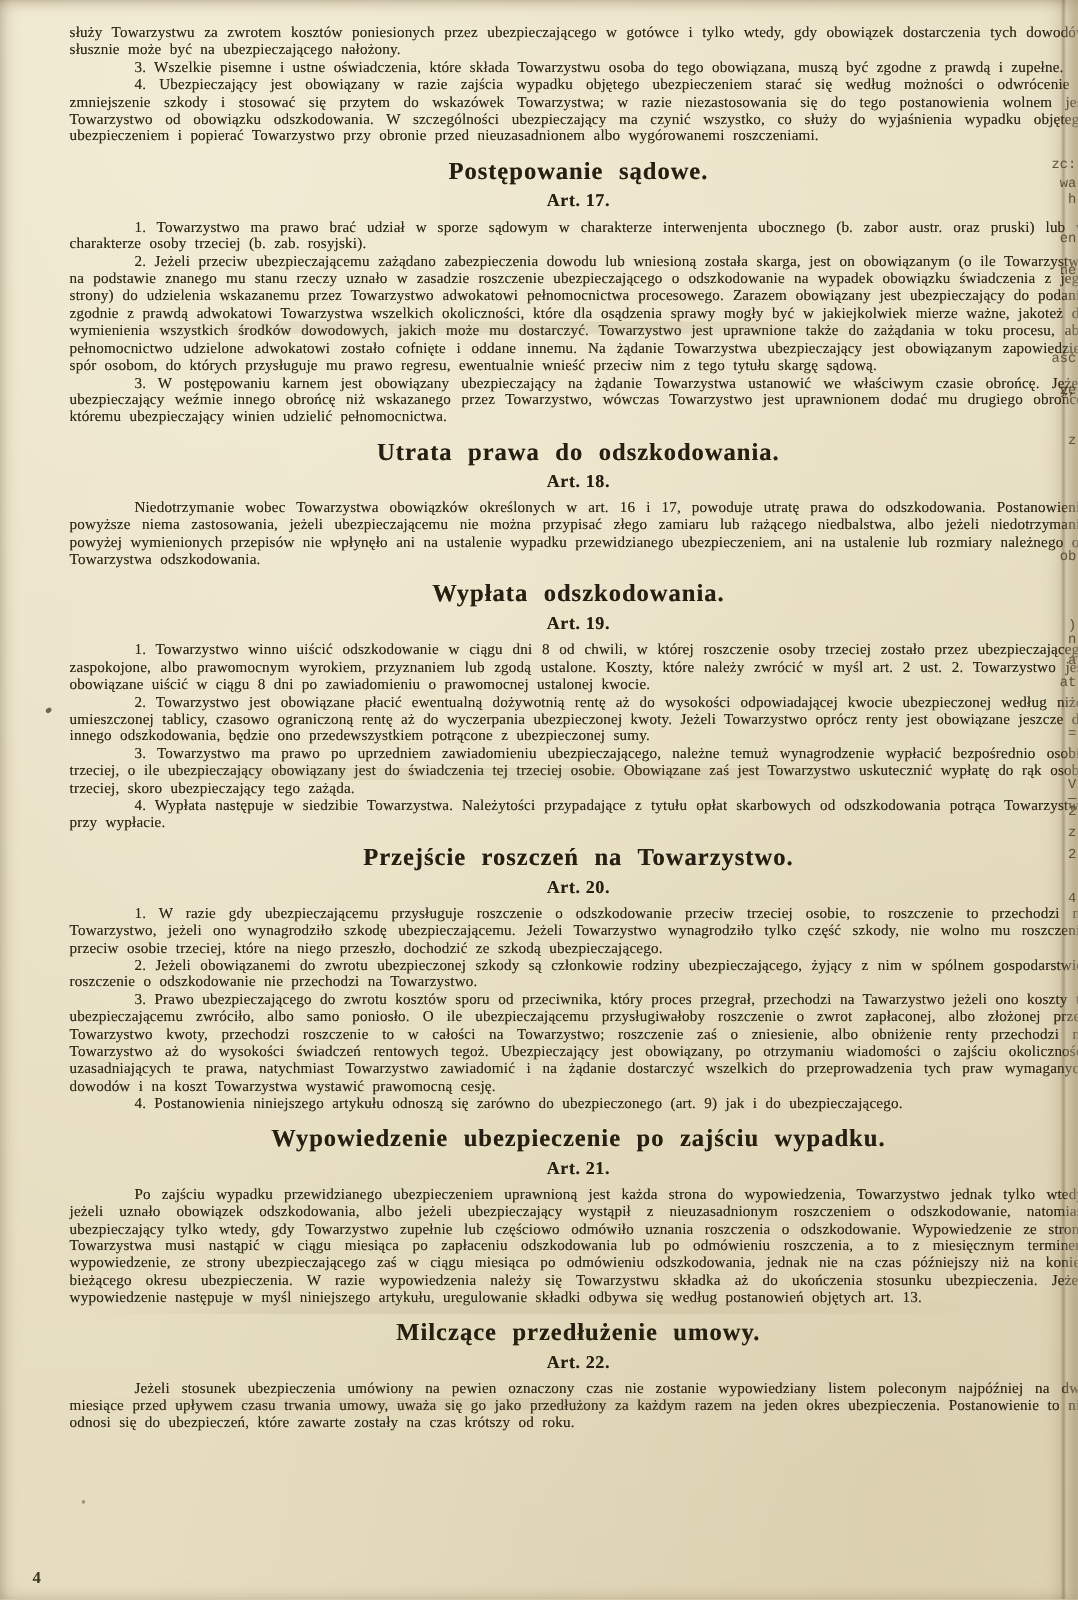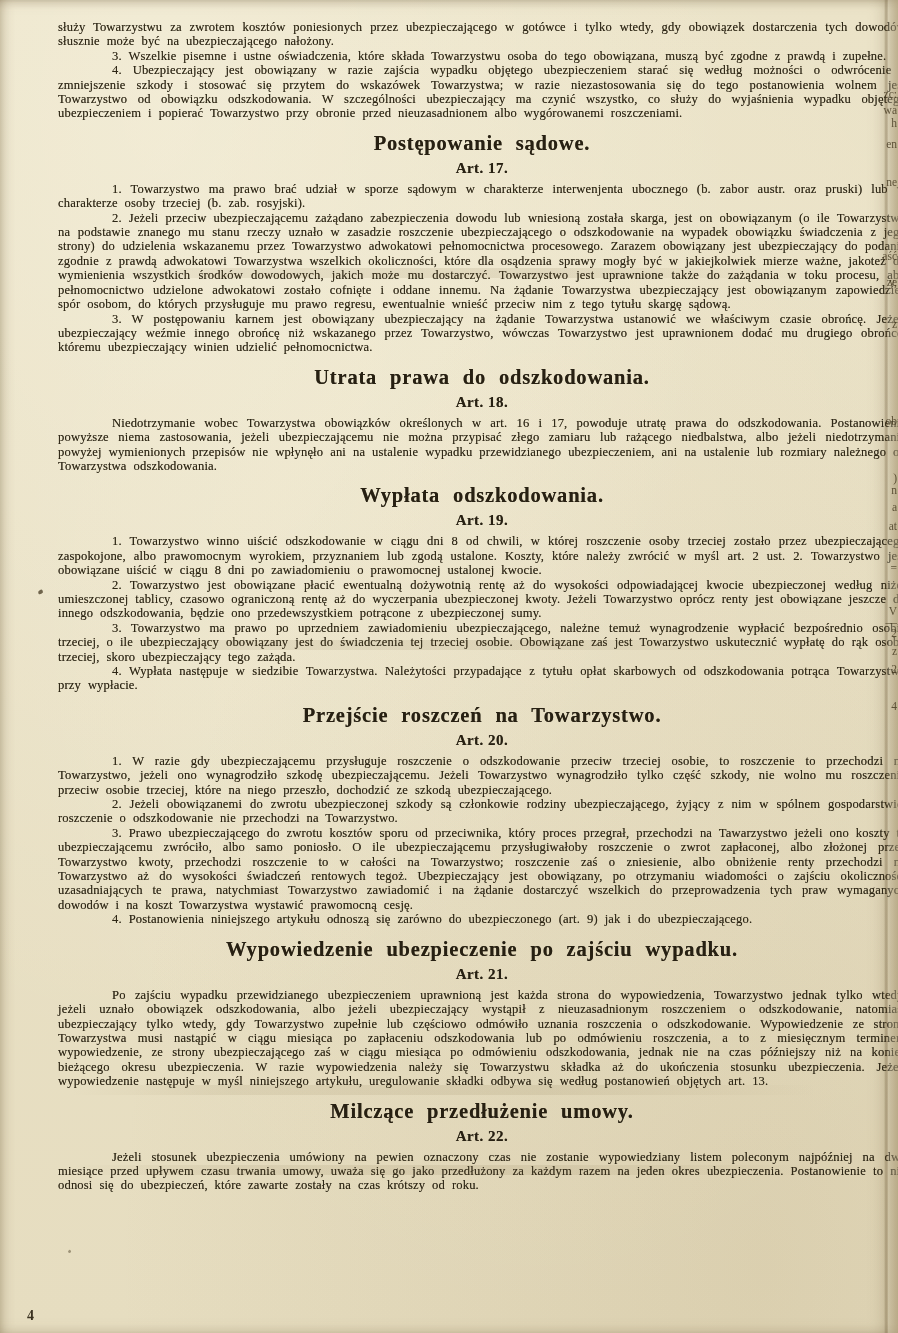--- a/index.html
+++ b/index.html
@@ -57,21 +57,22 @@
     background:linear-gradient(to right, rgba(100,80,45,0), rgba(100,80,45,0.32), rgba(100,80,45,0.05));
   }
   .edge-strip {
     position:absolute; top:0; bottom:0; right:0; width:10px;
     background:linear-gradient(to right, rgba(255,250,232,0.20), rgba(210,196,158,0.45));
   }
   .frag {
     position:absolute; right:1px;
     font-size:11.5px; line-height:12px;
     color:rgba(62,50,26,0.78);
-    font-family:Liberation Serif, serif;
+    font-family:Liberation Mono, monospace;
+    margin-top:44px;
   }
   .speck {
     position:absolute; width:5px; height:4px; border-radius:60% 40% 50% 50%;
     background:rgba(70,58,34,0.75); transform:rotate(-30deg);
   }
   .smudge {
     position:absolute; left:70px; right:40px; height:10px;
     background:linear-gradient(to right, rgba(125,105,62,0), rgba(125,105,62,0.10) 20%, rgba(125,105,62,0.12) 60%, rgba(125,105,62,0) 95%);
     border-radius:5px;
   }
@@ -140,21 +141,21 @@
 
   <div class="speck" style="left:38px; top:590px;"></div>
   <div class="speck" style="left:68px; top:1250px; width:3px; height:3px; opacity:.6;"></div>
 
   <div class="fold-line"></div>
   <div class="edge-strip"></div>
   <div>
       <div class="frag" style="top: 88px;">zc:</div>
       <div class="frag" style="top: 104px;">wa</div>
       <div class="frag" style="top: 117px;">h</div>
-      <div class="frag" style="top: 138px;">en</div>
+      <div class="frag" style="top: 150px;">en</div>
       <div class="frag" style="top: 176px;">ne</div>
       <div class="frag" style="top: 250px;">aść</div>
       <div class="frag" style="top: 276px;">y,</div>
       <div class="frag" style="top: 276px;">ze</div>
       <div class="frag" style="top: 318px;">z</div>
       <div class="frag" style="top: 415px;">ob</div>
       <div class="frag" style="top: 472px;">)</div>
       <div class="frag" style="top: 484px;">n</div>
       <div class="frag" style="top: 520px;">at</div>
       <div class="frag" style="top: 501px;">a</div>

